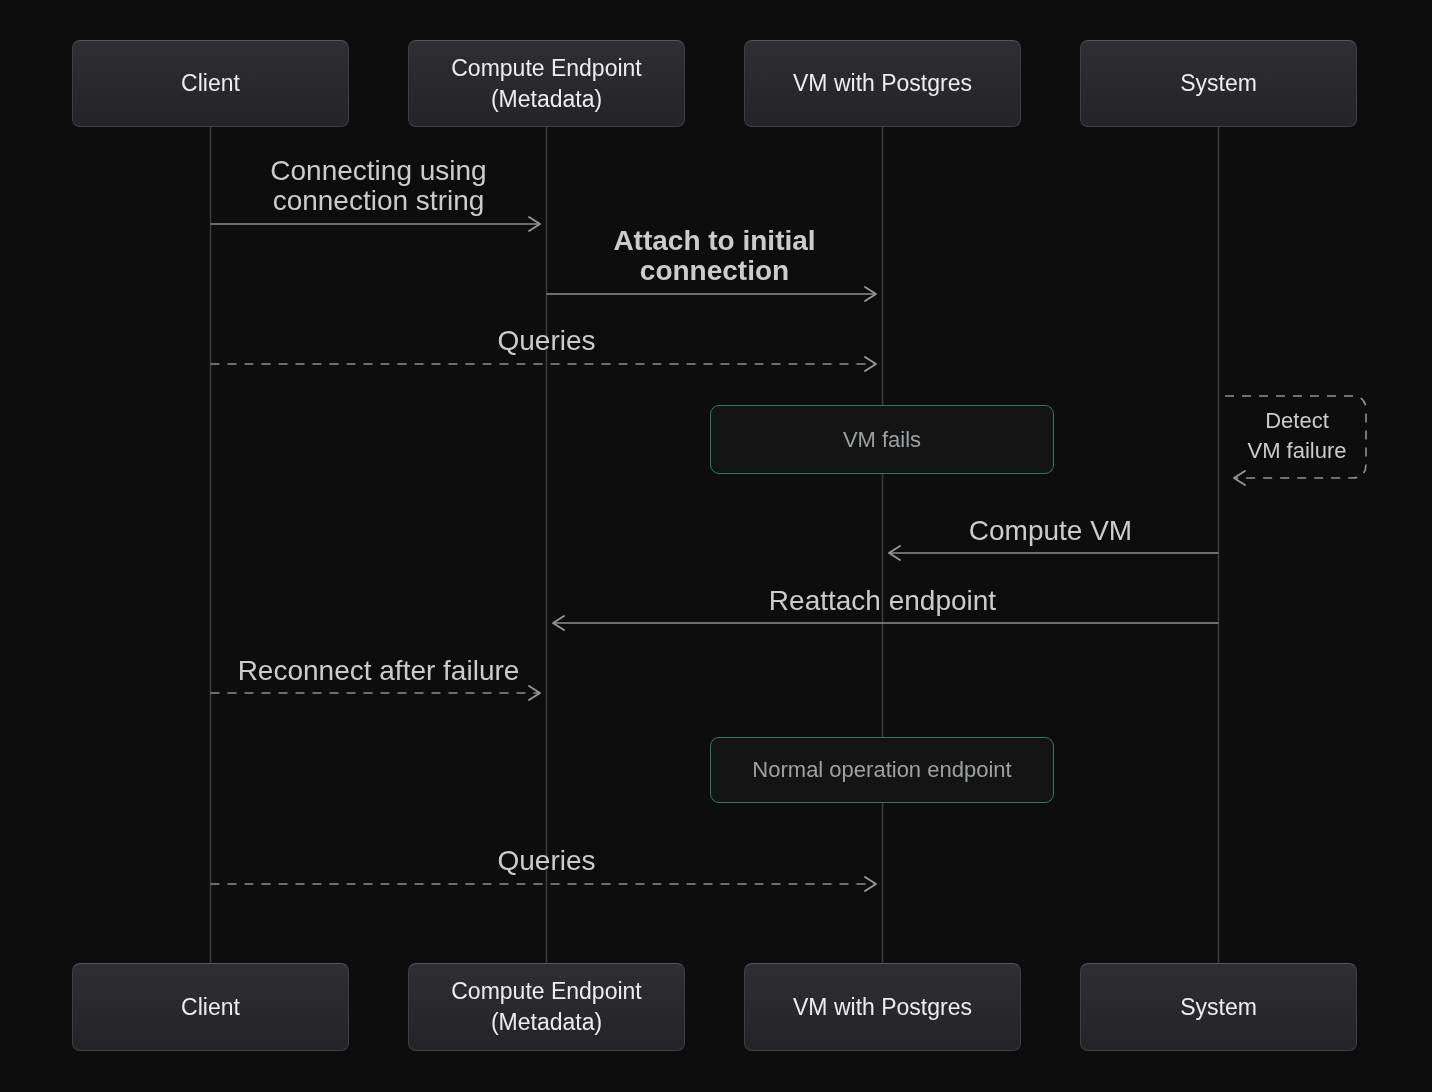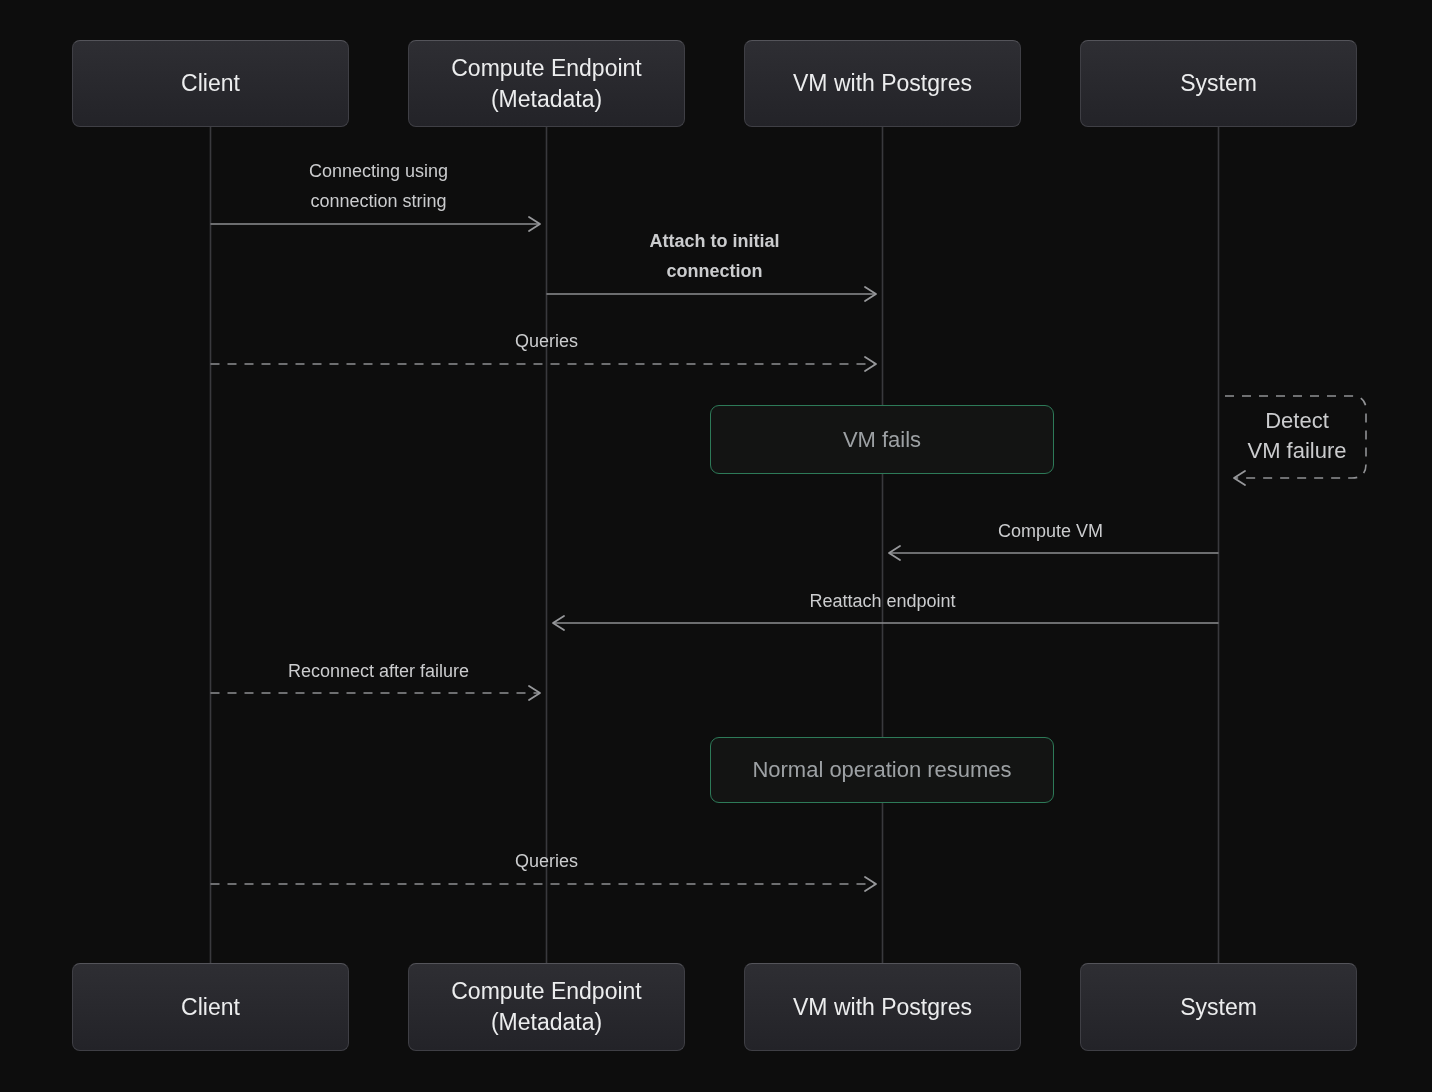--- a/index.html
+++ b/index.html
@@ -24,21 +24,21 @@
     font-size: 23px;
     line-height: 31px;
     white-space: pre-line;
     box-sizing: border-box;
   }
 
   .msg-label {
     position: absolute;
     text-align: center;
     color: #cbccce;
-    font-size: 18px;
+    font-size: 28px;
     line-height: 30px;
     white-space: pre-line;
   }
 
   .note {
     position: absolute;
     display: flex; align-items: center; justify-content: center;
     text-align: center;
     background: #131413;
     border: 1.5px solid #2d7a58;
@@ -110,21 +110,21 @@
   <div class="msg-label" style="left:546px; top:586px; width:673px;">Reattach endpoint</div>
   <div class="msg-label" style="left:210px; top:846px; width:673px;">Queries</div>
 
   <div class="self-label" style="left:1234px; top:406px; width:126px;">Detect
 VM failure</div>
 
   <div class="note" style="left:710px; top:405px; width:344px; height:69px;">
     <span>VM fails</span>
   </div>
   <div class="note" style="left:710px; top:737px; width:344px; height:66px;">
-    <span>Normal operation resumes</span>
+    <span>Normal operation endpoint</span>
   </div>
 
   <div class="actor" style="left:72px; top:963px; width:277px; height:88px;">
     <span>Client</span>
   </div>
   <div class="actor" style="left:408px; top:963px; width:277px; height:88px;">
     <span>Compute Endpoint
 (Metadata)</span>
   </div>
   <div class="actor" style="left:744px; top:963px; width:277px; height:88px;">

